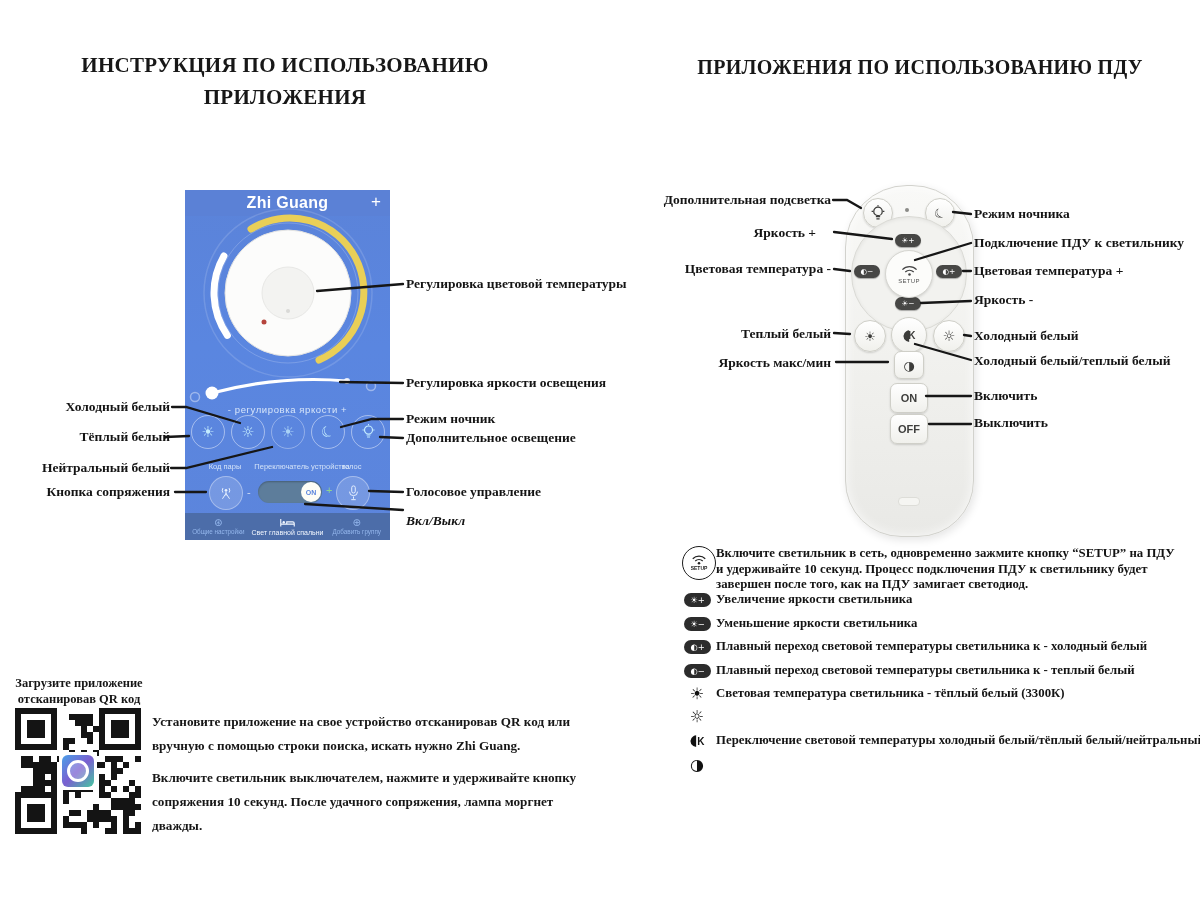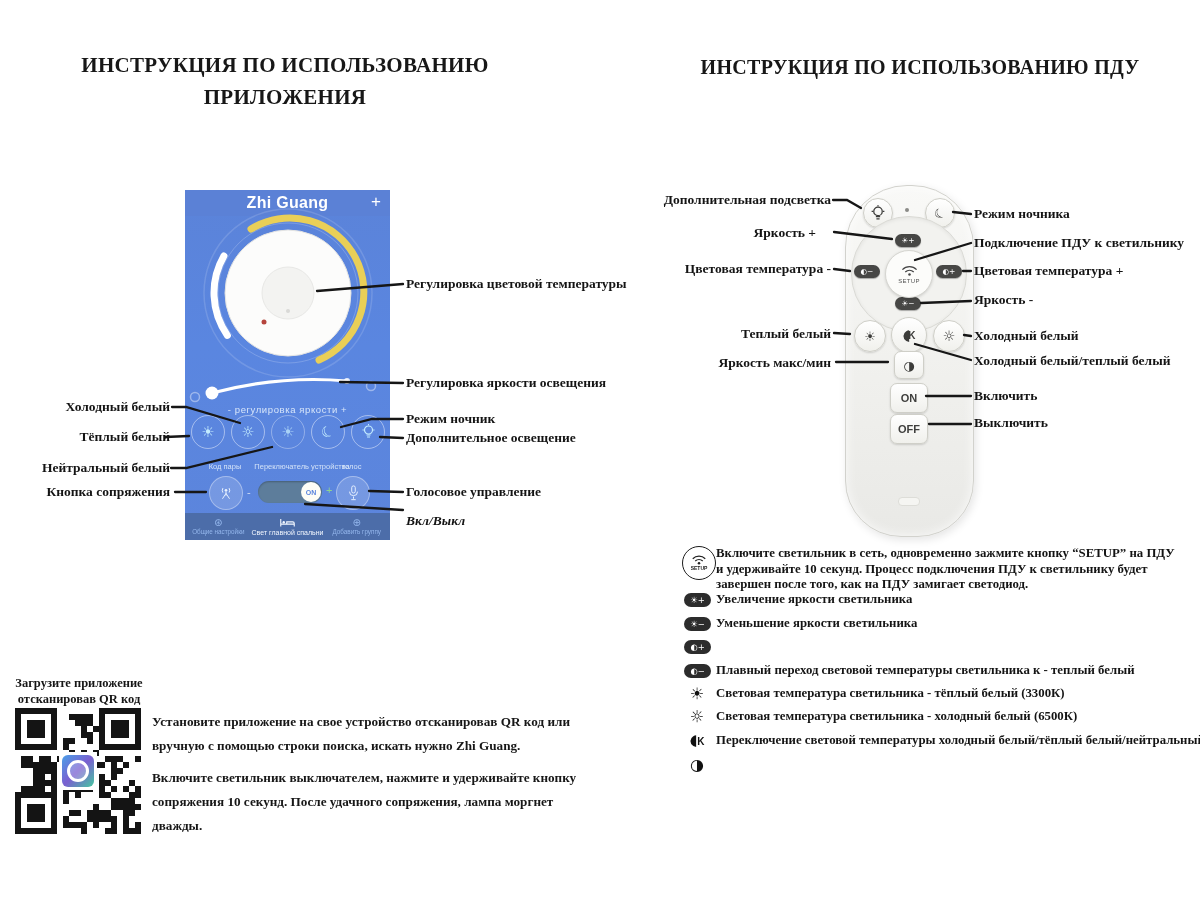--- a/index.html
+++ b/index.html
@@ -116,21 +116,21 @@
           font-weight:600;line-height:24px;color:#171717;}
   .install-text .p2{margin-top:8px;}
   .rdot{position:absolute;width:4px;height:4px;border-radius:50%;background:#8b8b87;}
 </style>
 </head>
 <body>
 
 <div class="page">
 
   <div class="main-title title-left">ИНСТРУКЦИЯ ПО ИСПОЛЬЗОВАНИЮ ПРИЛОЖЕНИЯ</div>
-  <div class="main-title title-right">ИНСТРУКЦИЯ ПО ИСПОЛЬЗОВАНИЮ ПДУ</div>
+  <div class="main-title title-right">ПРИЛОЖЕНИЯ ПО ИСПОЛЬЗОВАНИЮ ПДУ</div>
 
   <div class="phone">
     <div class="phone-header">
       <span class="phone-title">Zhi Guang</span>
       <span class="phone-plus">+</span>
     </div>
 
     <svg class="knob-svg" width="205" height="224" viewBox="0 0 205 224">
       <circle cx="103" cy="103" r="84" fill="none" stroke="rgba(255,255,255,.14)" stroke-width="1.5"></circle>
       <circle cx="103" cy="103" r="70" fill="none" stroke="rgba(255,255,255,.20)" stroke-width="1"></circle>
@@ -325,31 +325,31 @@
   <div class="legend-text legend-line" style="top:592px;">Увеличение яркости светильника</div>
 
   <div class="l-pill" style="top:617px;">
       <span class="g-bminus"></span>
     </div>
   <div class="legend-text legend-line" style="top:616px;">Уменьшение яркости светильника</div>
 
   <div class="l-pill" style="top:640px;">
       <span class="g-cplus"></span>
     </div>
+  <div class="legend-text legend-line" style="top:639px;">Плавный переход световой температуры светильника к - холодный белый</div>
 
   <div class="l-pill" style="top:664px;">
       <span class="g-cminus"></span>
     </div>
   <div class="legend-text legend-line" style="top:663px;">Плавный переход световой температуры светильника к - теплый белый</div>
 
   <div class="l-glyph g-sun-filled" style="top:686px;"></div>
   <div class="legend-text legend-line" style="top:686px;">Световая температура светильника - тёплый белый (3300К)</div>
 
   <div class="l-glyph g-sun-outline" style="top:709px;"></div>
-  <div class="legend-text legend-line" style="top:709px;">Световая температура светильника - холодный белый (6500К)</div>
 
   <div class="l-glyph" style="top:733px;font-size:15px;font-weight:bold;"><span class="g-ckl"></span><span style="font-size:10px;font-family:'Liberation Sans',sans-serif;">K</span></div>
   <div class="legend-text legend-line" style="top:733px;">Переключение световой температуры холодный белый/тёплый белый/нейтральный белый</div>
 
   <div class="l-glyph g-half" style="top:757px;"></div>
 
   <div class="qr-caption">Загрузите приложение отсканировав QR код</div>
   <div class="qr">
     <div class="qr-grid">
         <i class="b"></i>

